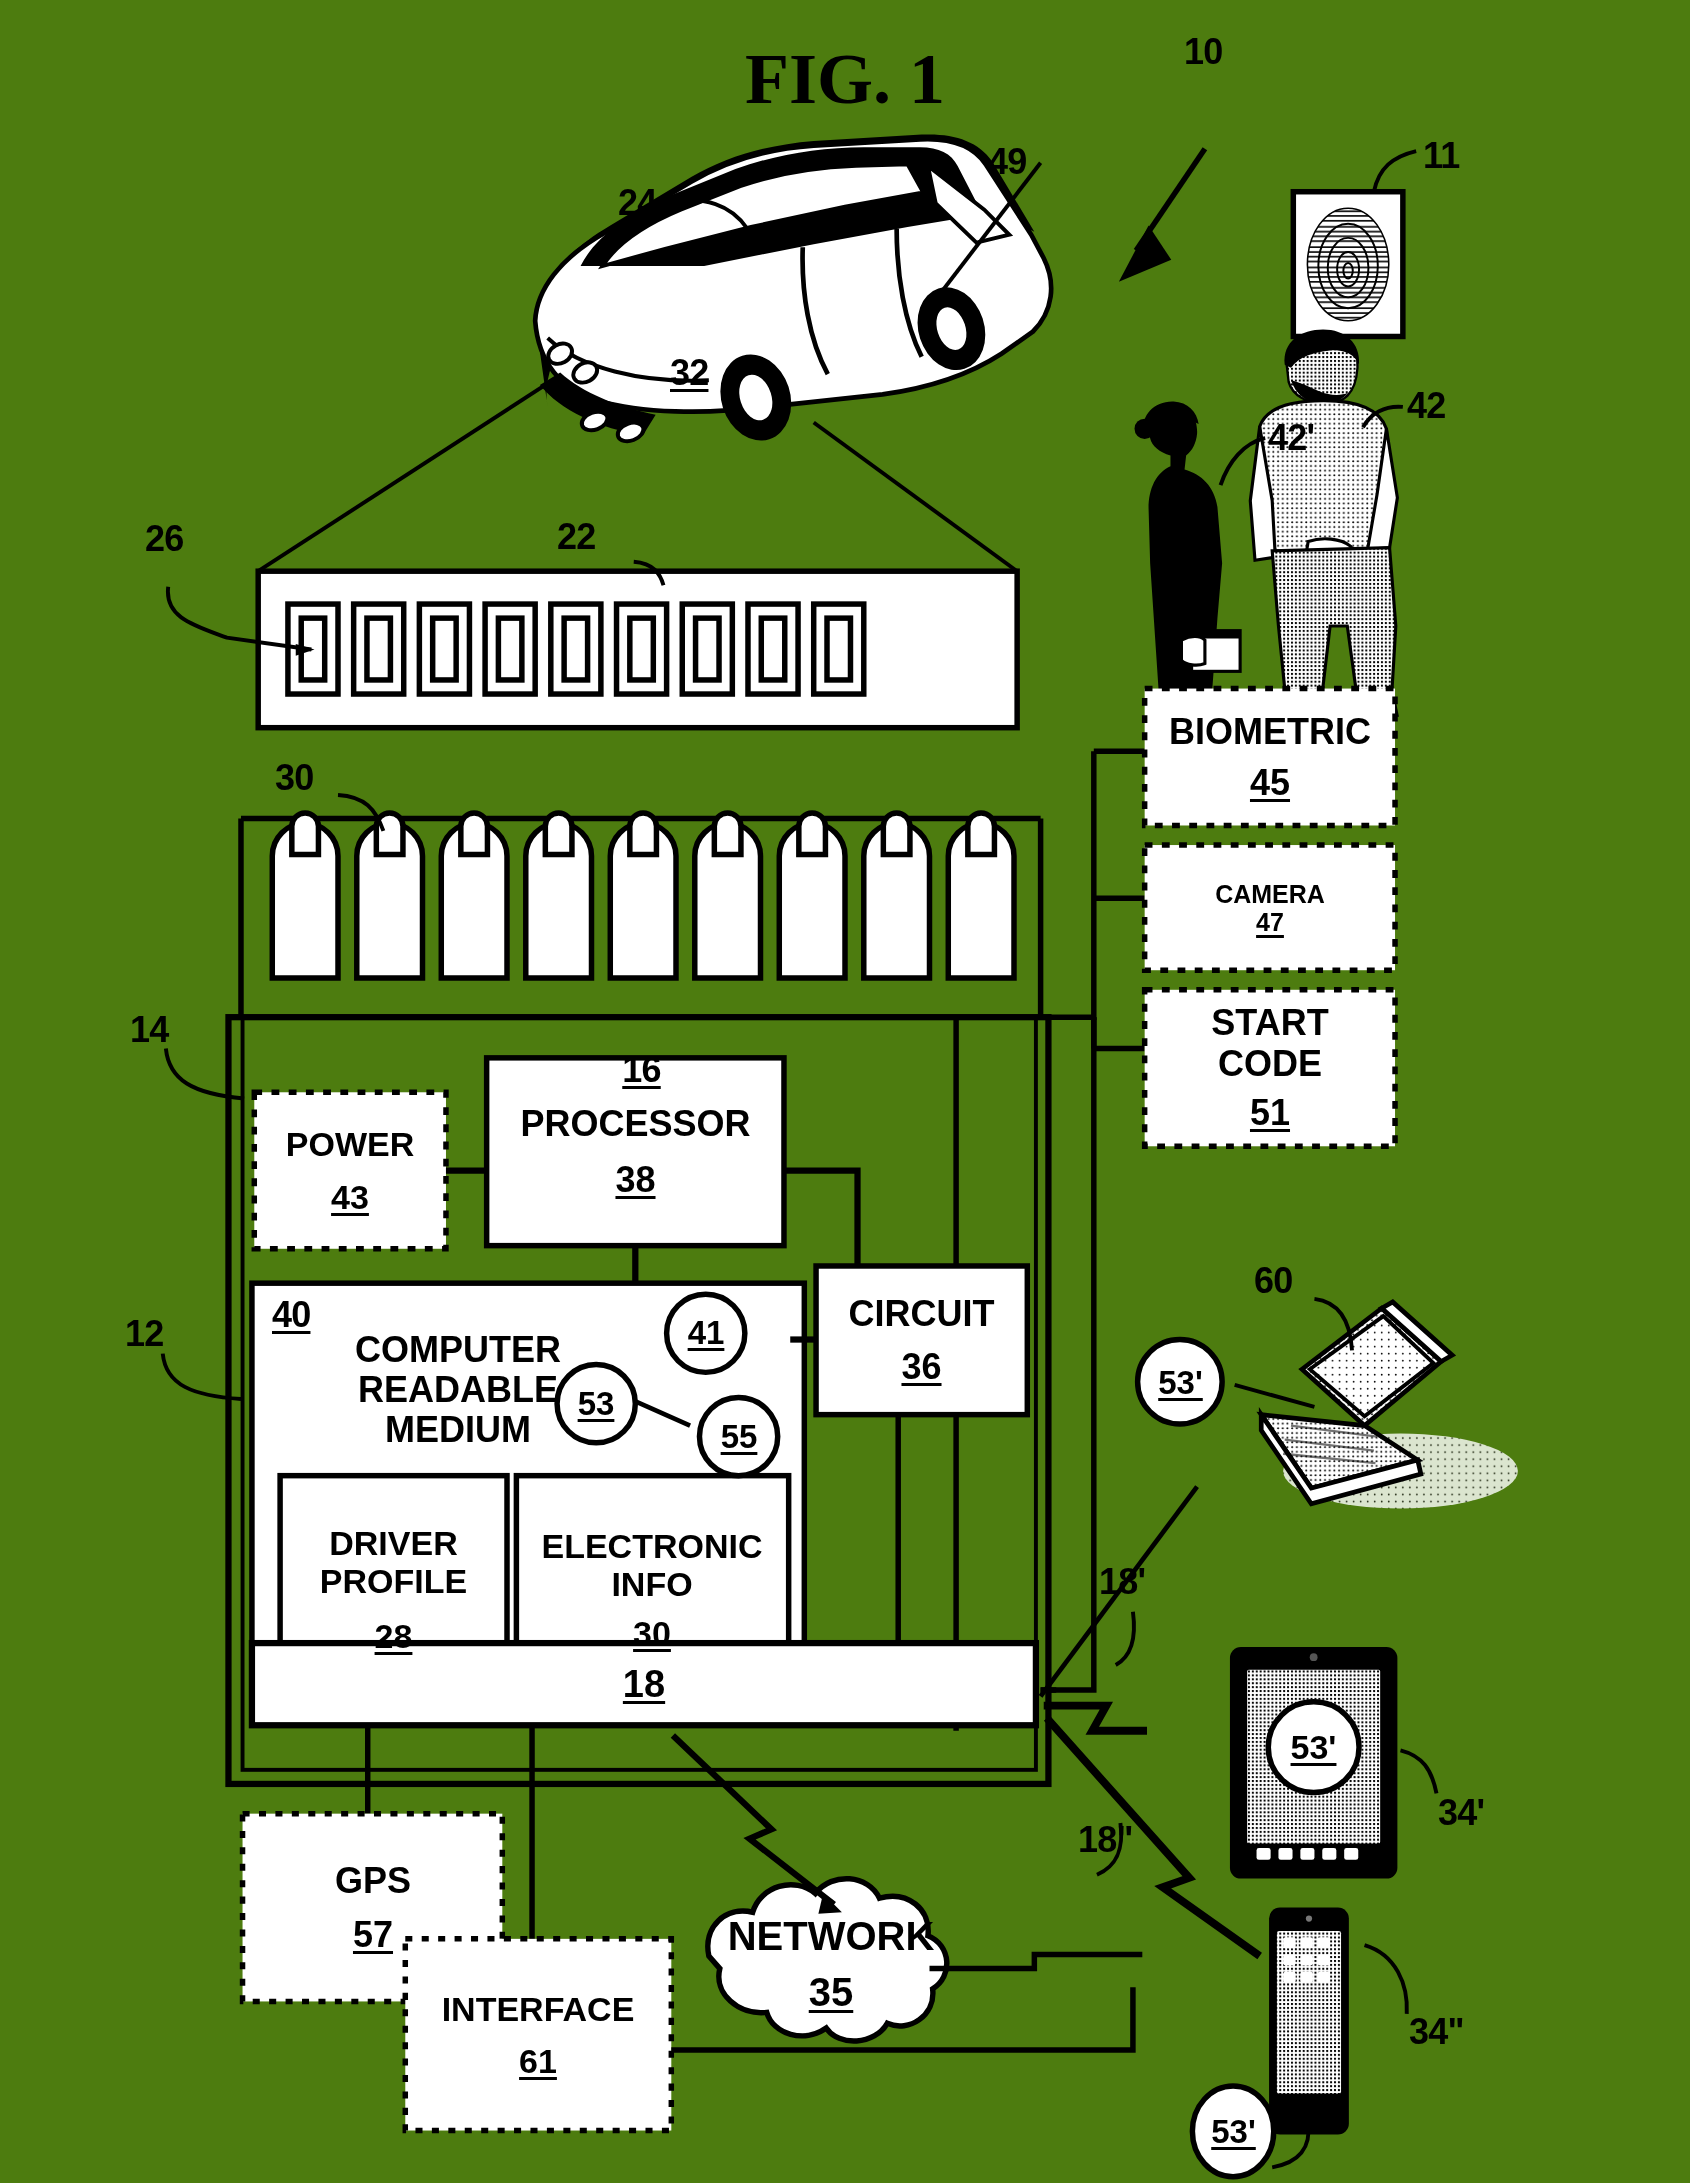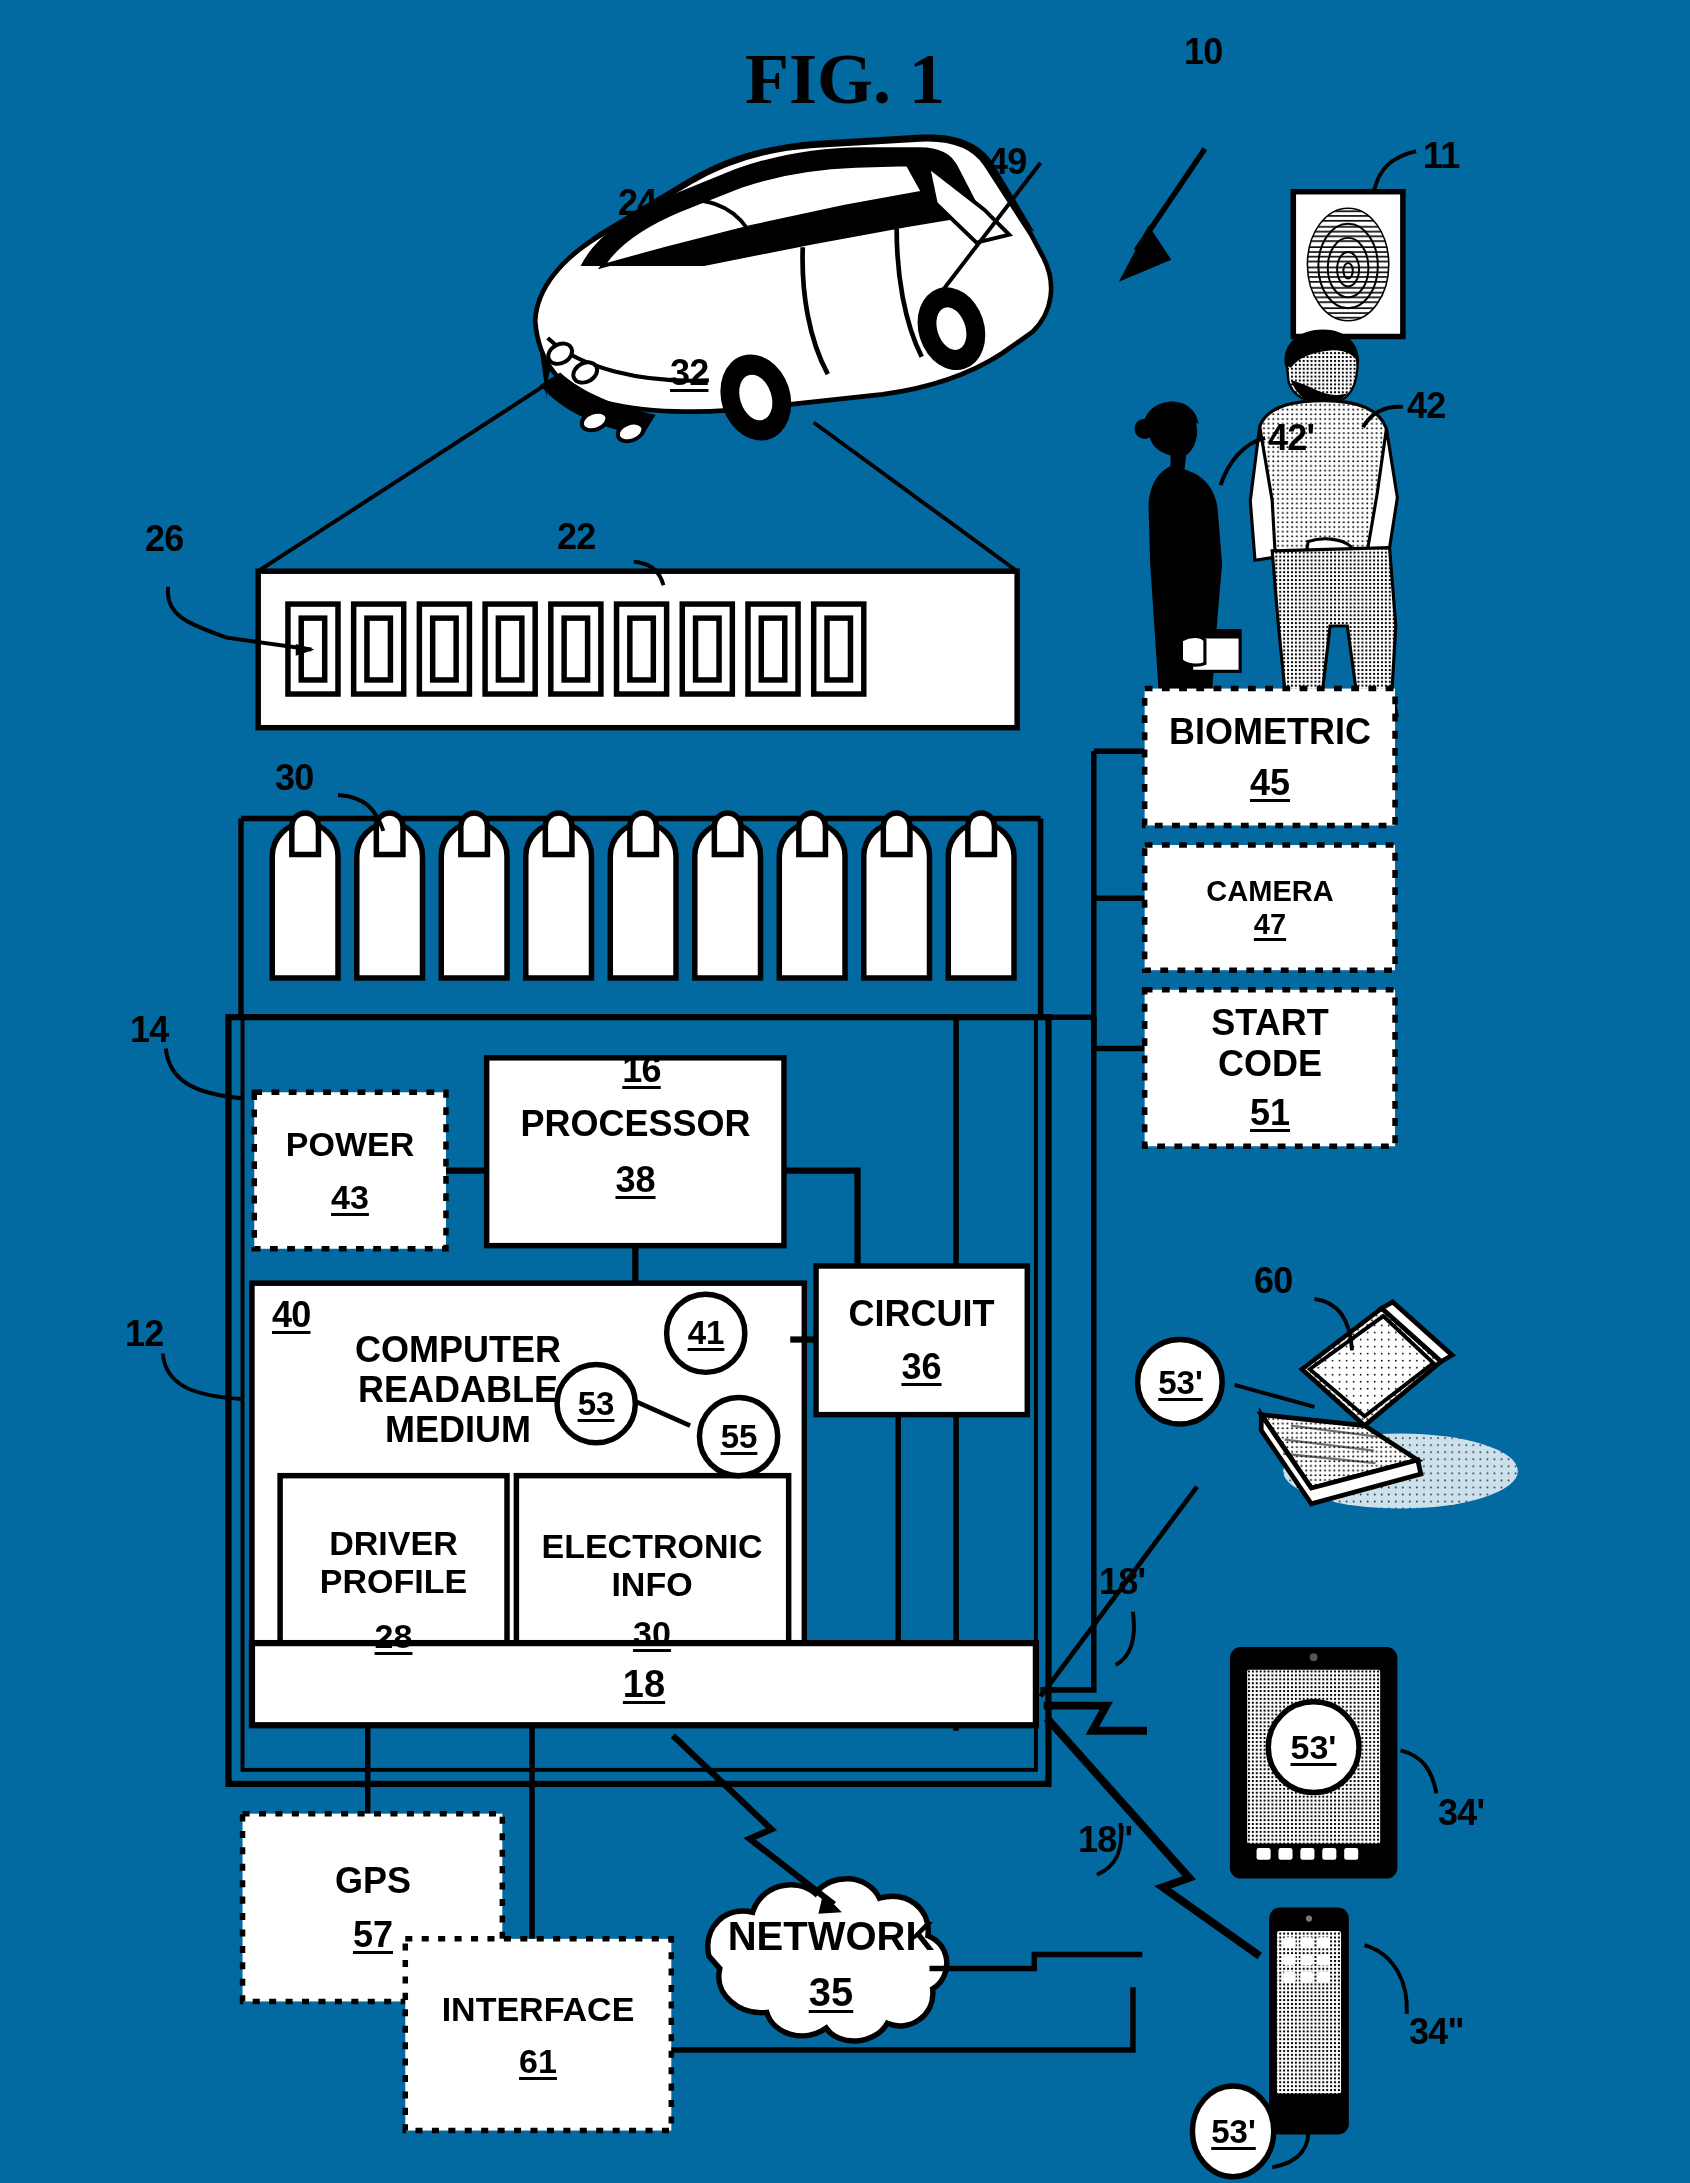--- a/index.html
+++ b/index.html
@@ -1,17 +1,17 @@
 <!DOCTYPE html>
 <html style="font-size:12.5px"><head>
 <meta charset="utf-8">
 <style>
   html, body { margin:0; padding:0; background:#ffffff; }
   body { font-family:"Liberation Sans", sans-serif; color:#000; }
-  #page { position:relative; width:1690px; height:2183px; background:#0369a1; overflow:hidden; }
+  #page { position:relative; width:1690px; height:2183px; background:#4d7c0f; overflow:hidden; }
   #svgroot { position:absolute; inset:0; width:1690px; height:2183px; }
   .ttl { position:absolute; font-family:"Liberation Serif", serif; font-weight:bold; }
   .ref { position:absolute; font-family:"Liberation Sans", sans-serif; font-weight:bold; font-size:36px; letter-spacing:-0.8px; }
   .boxlabel { position:absolute; text-align:center; font-weight:bold; font-family:"Liberation Sans", sans-serif;
               line-height:1.12; display:flex; flex-direction:column; align-items:center; justify-content:center; }
   .boxlabel .num { text-decoration:underline; text-underline-offset:3.9px; text-decoration-thickness:3.1px; }
   .u { text-decoration:underline; text-underline-offset:3.9px; text-decoration-thickness:3.1px; }
   .circnum { position:absolute; display:flex; align-items:center; justify-content:center;
              font-weight:bold; font-family:"Liberation Sans", sans-serif; }
 </style>
@@ -438,21 +438,21 @@
 
   <div class="boxlabel" style="left:252px; top:1643px; width:784px; height:82px; font-size:38px;">
     <span class="num">18</span>
   </div>
 
   <div class="boxlabel" style="left:1145px; top:689px; width:250px; height:137px; font-size:36px;">
     <span>BIOMETRIC</span>
     <span class="num" style="margin-top:11px;">45</span>
   </div>
 
-  <div class="boxlabel" style="left:1145px; top:845px; width:250px; height:125px; font-size:29px;">
+  <div class="boxlabel" style="left:1145px; top:845px; width:250px; height:125px; font-size:25px;">
     <span>CAMERA</span>
     <span class="num" style="">47</span>
   </div>
 
   <div class="boxlabel" style="left:1145px; top:990px; width:250px; height:157px; font-size:36px;">
     <span>START</span>
     <span>CODE</span>
     <span class="num" style="margin-top:9.4px;">51</span>
   </div>
 

